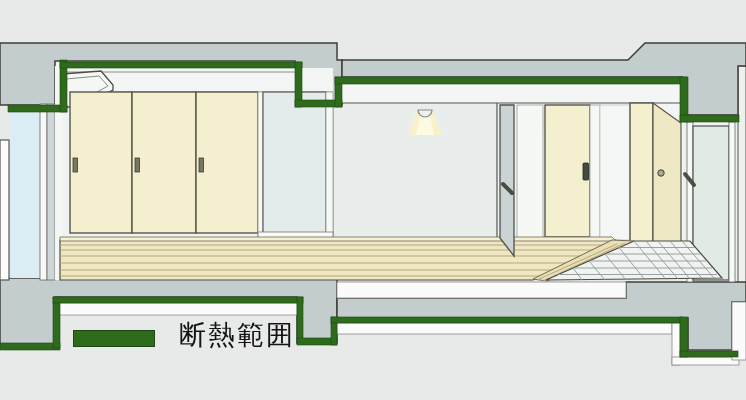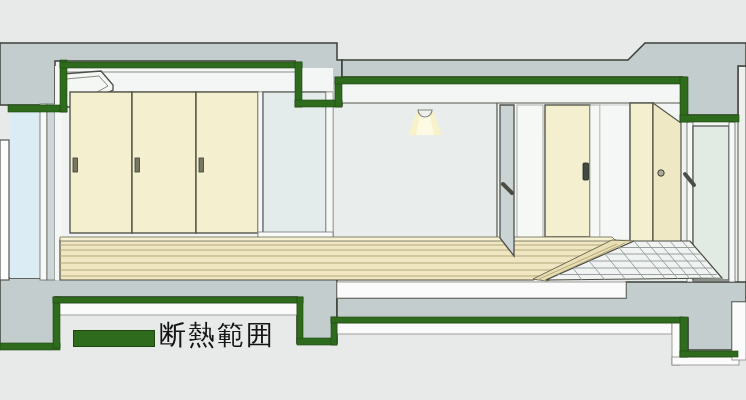--- a/index.html
+++ b/index.html
@@ -18,21 +18,21 @@
   .lineThin{stroke:#8a8c84;stroke-width:1;}
   .lineDark{stroke:#55574e;stroke-width:1.2;}
   .plank{stroke:#b4a97f;stroke-width:1;}
   .tileline{stroke:#8f9894;stroke-width:0.9;}
   .legend{position:absolute;left:73px;top:322px;display:flex;align-items:center;}
   .legend-swatch{
     width:80px;height:15px;margin-top:5px;
     background:var(--green,#2e6b1c);border:1px solid #1d4711;
   }
   .legend-label{
-    margin-left:4px;font-size:27px;color:#141414;letter-spacing:2px;line-height:1;
+    margin-left:24px;font-size:27px;color:#141414;letter-spacing:2px;line-height:1;
   }
 </style>
 </head>
 <body>
 
 <svg id="scene" width="746" height="400" viewBox="0 0 746 400">
 
   <g>
     <rect x="55" y="61" width="290" height="179" fill="#f0f3f1"></rect>
     <rect x="333" y="77" width="165" height="163" fill="#e9eeec"></rect>

